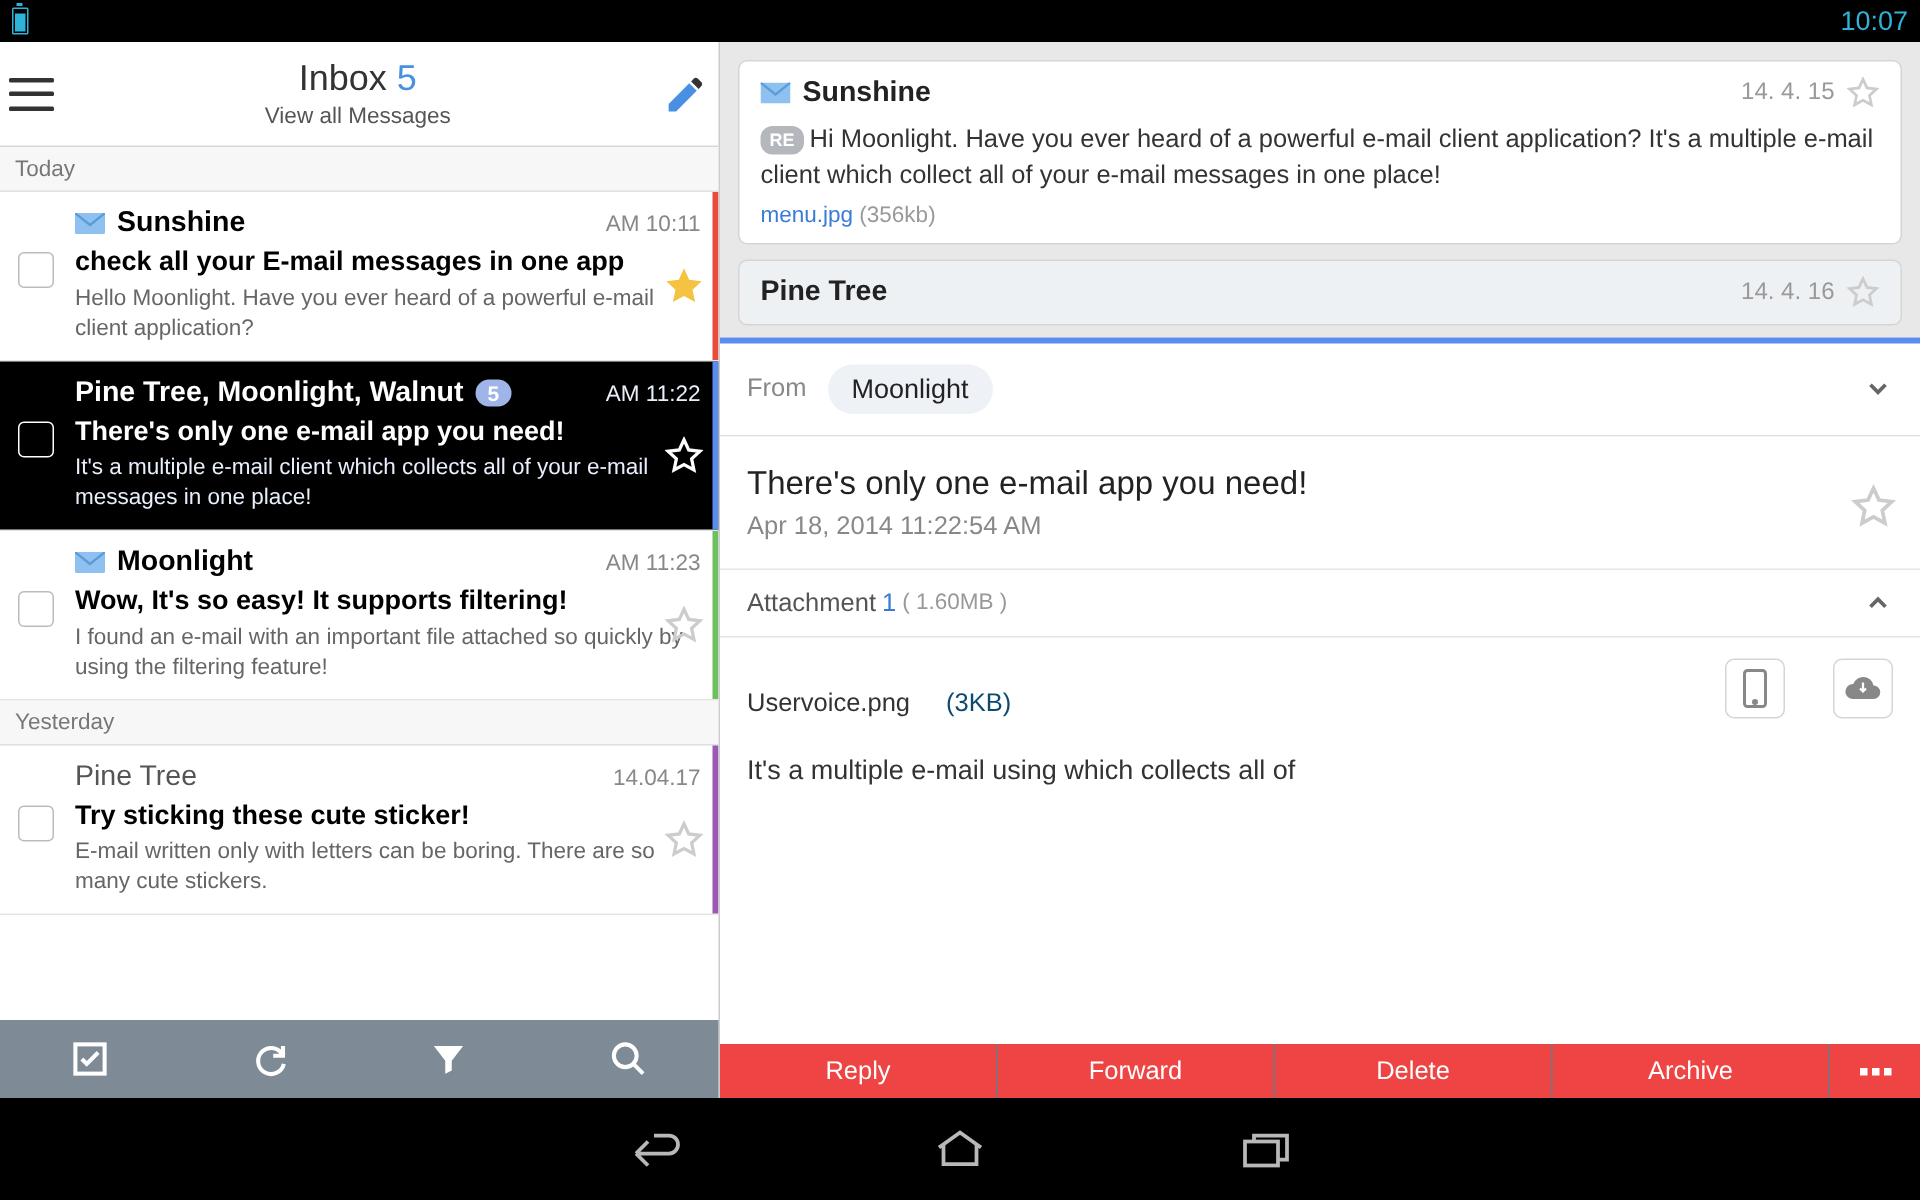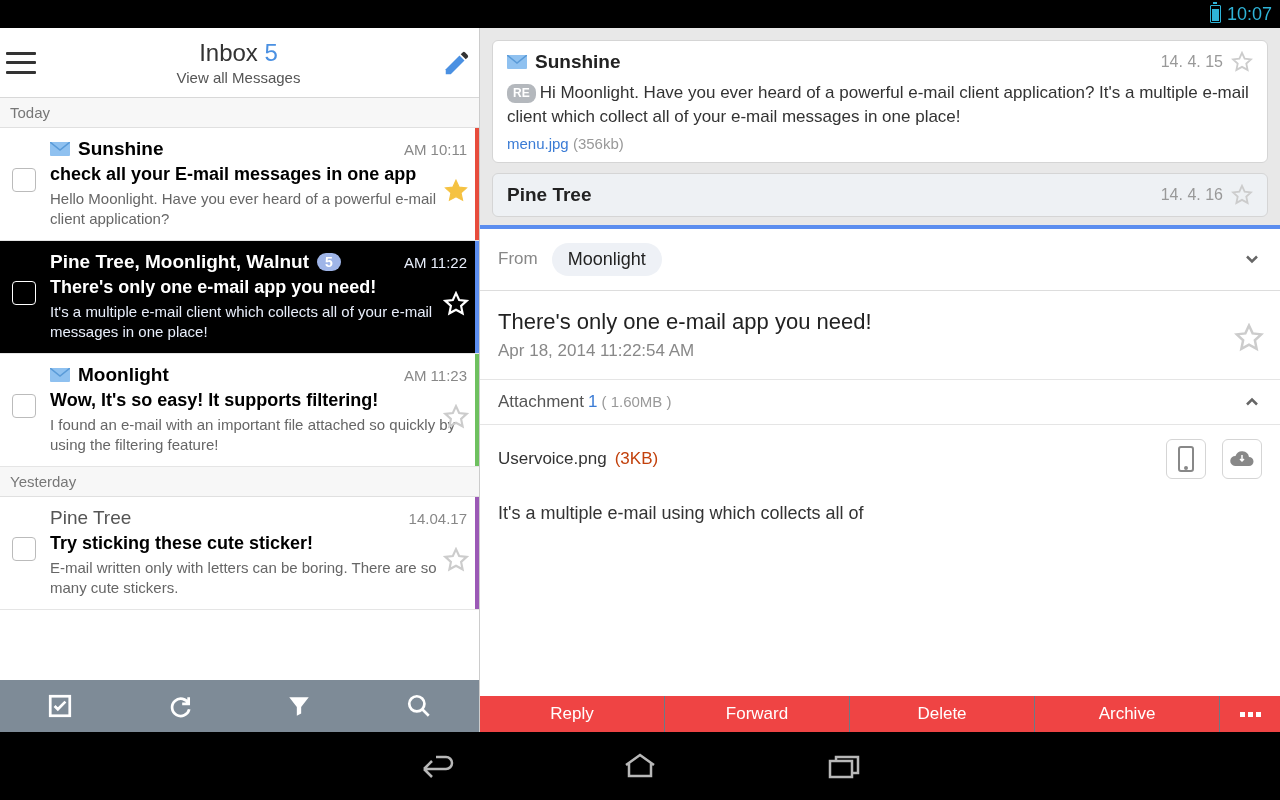--- a/index.html
+++ b/index.html
@@ -1,17 +1,17 @@
 <!DOCTYPE html>
 <html><head>
 <meta charset="utf-8">
 <style>
 *{margin:0;padding:0;box-sizing:border-box;font-family:-apple-system,Helvetica,Arial,sans-serif}
 body{width:1280px;height:800px;background:#000;overflow:hidden}
-.statusbar{height:28px;background:#000;display:flex;justify-content:flex-end;align-items:center;padding:0 8px;gap:6px}
+.statusbar{height:28px;background:#000;display:flex;justify-content:space-between;align-items:center;padding:0 8px;gap:6px}
 .battery-icon{width:11px;height:18px;border:1.5px solid #2fb4d8;border-radius:1px;position:relative}
 .battery-icon::before{content:"";position:absolute;top:-4px;left:2px;width:4px;height:2px;background:#2fb4d8}
 .battery-icon::after{content:"";position:absolute;bottom:1px;left:1px;right:1px;height:12px;background:#2fb4d8}
 .clock{color:#2fb4d8;font-size:18px;font-weight:400}
 .app{height:704px;display:flex;background:#fff}
 
 .left{width:480px;display:flex;flex-direction:column;border-right:1px solid #ccc}
 .left-header{height:70px;display:flex;align-items:center;padding:0 6px;border-bottom:1px solid #d8d8d8}
 .hamburger{width:30px;height:22px;display:flex;flex-direction:column;justify-content:space-between;cursor:pointer}
 .hamburger div{height:3px;background:#333;border-radius:1px}
@@ -67,22 +67,22 @@
 .from-pill{background:#eef1f6;border-radius:18px;padding:6px 16px;font-size:18px;color:#222}
 .chev{margin-left:auto;color:#666}
 .detail{background:#fff;flex:1;padding:18px 18px 0;position:relative;overflow:hidden}
 .detail-subject{font-size:22px;color:#222;font-weight:500}
 .detail-date{font-size:17px;color:#888;margin-top:6px}
 .detail-star{position:absolute;right:16px;top:32px}
 .attach-row{display:flex;align-items:center;border-top:1px solid #e5e5e5;border-bottom:1px solid #e5e5e5;margin:18px -18px 0;padding:12px 18px;color:#555;font-size:17px}
 .attach-row .cnt{color:#3a7bd5;margin:0 4px}
 .attach-row .sz{color:#999;font-size:15px}
 .attach-row .chev-up{margin-left:auto;color:#666}
-.file-row{display:flex;align-items:center;padding:14px 0;font-size:17px;color:#333;gap:8px}
-.file-row .fsize{color:#c2410c}
+.file-row{display:flex;align-items:flex-end;padding:14px 0;font-size:17px;color:#333;gap:24px}
+.file-row .fsize{color:#0c4a6e}
 .icon-btn{width:40px;height:40px;border:1px solid #d5d5d5;border-radius:6px;display:flex;align-items:center;justify-content:center;margin-left:8px;cursor:pointer}
 .file-row .spacer{flex:1}
 .body-text{font-size:18px;color:#333;margin-top:10px}
 .right-toolbar{height:36px;background:#ef4444;display:flex}
 .right-toolbar .rbtn{flex:1;display:flex;align-items:center;justify-content:center;color:#fff;font-size:17px;border-right:1px solid #6d7a86;cursor:pointer}
 .right-toolbar .rbtn:last-child{border-right:none;flex:0 0 60px}
 .dots{display:flex;gap:3px}
 .dots span{width:5px;height:5px;background:#fff}
 
 .navbar{height:68px;background:#000;display:flex;align-items:center;justify-content:center;gap:160px}

